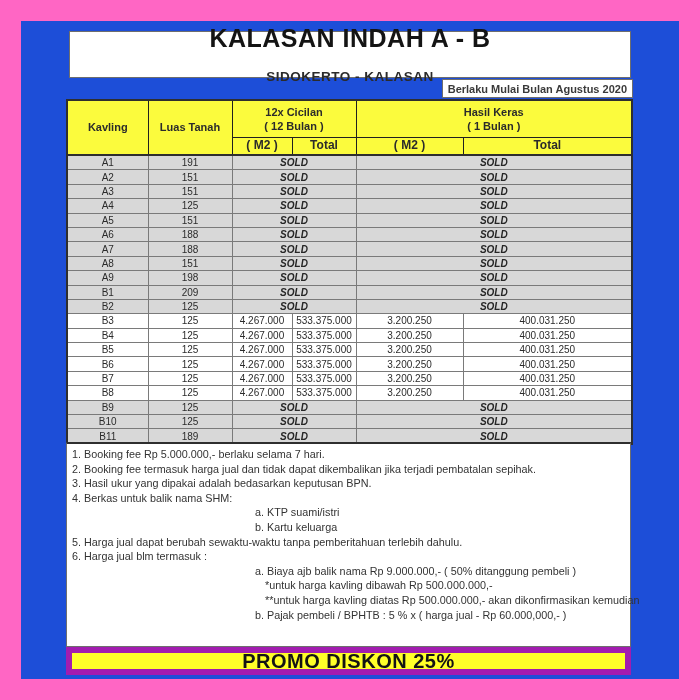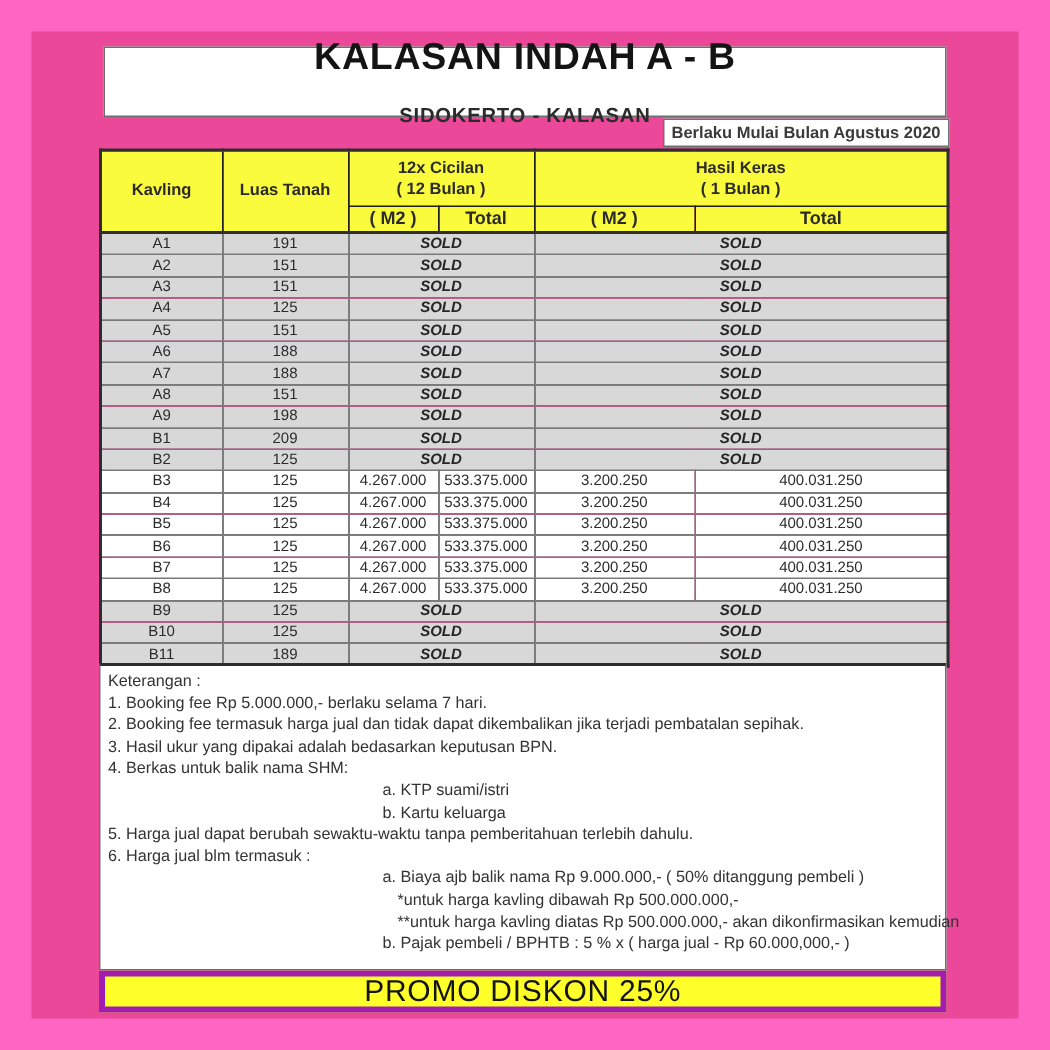--- a/index.html
+++ b/index.html
@@ -5,21 +5,21 @@
   html,body{margin:0;padding:0;}
   body{
     width:700px;height:700px;position:relative;
     background:#ff66c4;
     font-family:"Liberation Sans", sans-serif;
     color:#1a1a1a;
     -webkit-font-smoothing:antialiased;
   }
   .doc{
     position:absolute;left:21px;top:21px;width:658px;height:658px;
-    background:#ec4899;
+    background:#1d4ed8;
   }
   
   .title-box{
     position:absolute;left:48px;top:10px;width:562px;height:47px;
     border:1px solid #6e6e6e;background:#ffffff;
     display:flex;flex-direction:column;align-items:center;justify-content:center;
     box-sizing:border-box;
   }
   .title{font-size:25px;font-weight:bold;letter-spacing:0.5px;line-height:26px;color:#141414;}
   .subtitle{font-size:13.5px;font-weight:bold;letter-spacing:0.5px;color:#2b2b2b;margin-top:18px;}
@@ -58,23 +58,23 @@
     box-sizing:border-box;background:#ffffff;
     font-size:10.8px;line-height:14.6px;color:#333333;
     padding:3px 4px 0 5px;
   }
   .note-line{white-space:nowrap;}
   .note-line.indent-1{padding-left:183px;}
   .note-line.indent-2{padding-left:193px;}
   
   .promo{
     position:absolute;left:45px;top:626px;width:565px;height:28px;
-    background:#ffff29;border:4px solid #a21caf;box-sizing:border-box;
+    background:#ffff29;border:6px solid #a21caf;box-sizing:border-box;
     display:flex;align-items:center;justify-content:center;
-    font-size:20px;font-weight:normal;color:#141414;letter-spacing:0.5px;
+    font-size:20px;font-weight:bold;color:#141414;letter-spacing:0.5px;
   }
 </style>
 </head>
 <body>
 
 <div class="doc">
 
   <div class="title-box">
     <div class="title">KALASAN INDAH A - B</div>
     <div class="subtitle">SIDOKERTO - KALASAN</div>
@@ -241,21 +241,20 @@
         <tr class="sold-row">
           <td>B11</td>
           <td>189</td>
           <td colspan="2" class="sold-cell">SOLD</td>
           <td colspan="2" class="sold-cell">SOLD</td>
         </tr>
       </tbody>
   </table>
 
   <div class="notes">
-    <div class="note-line">Keterangan :</div>
     <div>
         <div class="note-line indent-0">1. Booking fee Rp 5.000.000,- berlaku selama 7 hari.</div>
         <div class="note-line indent-0">2. Booking fee termasuk harga jual dan tidak dapat dikembalikan jika terjadi pembatalan sepihak.</div>
         <div class="note-line indent-0">3. Hasil ukur yang dipakai adalah bedasarkan keputusan BPN.</div>
         <div class="note-line indent-0">4. Berkas untuk balik nama SHM:</div>
         <div class="note-line indent-1">a. KTP suami/istri</div>
         <div class="note-line indent-1">b. Kartu keluarga</div>
         <div class="note-line indent-0">5. Harga jual dapat berubah sewaktu-waktu tanpa pemberitahuan terlebih dahulu.</div>
         <div class="note-line indent-0">6. Harga jual blm termasuk :</div>
         <div class="note-line indent-1">a. Biaya ajb balik nama Rp 9.000.000,- ( 50% ditanggung pembeli )</div>

